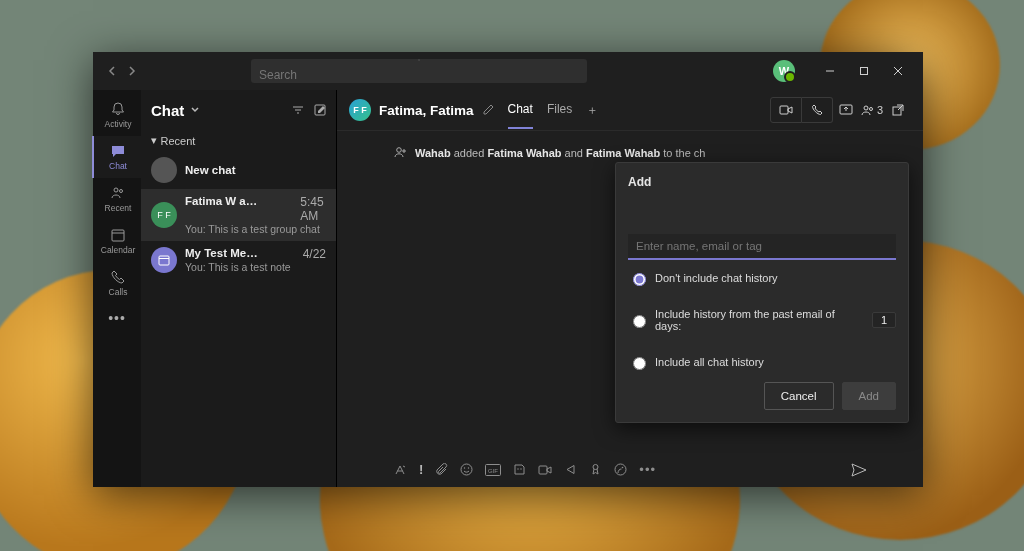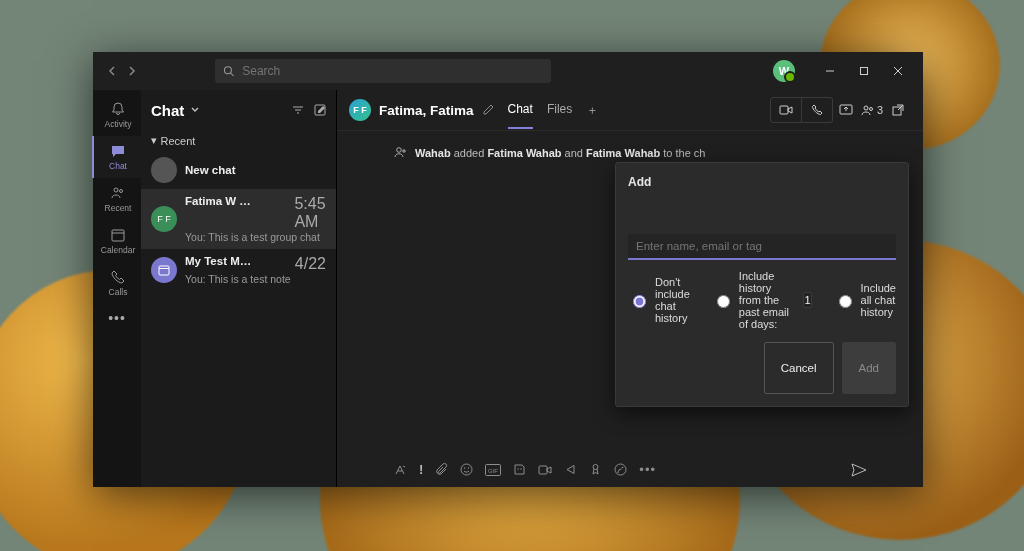--- a/index.html
+++ b/index.html
@@ -40,21 +40,22 @@
   .navbtns span { cursor:default; }
   .spacer-flex { flex:1; }
   .searchbar {
     display:flex; align-items:center;
     width:320px; height:24px;
     background:#2f2f2f;
     border-radius:3px;
     padding:0 8px;
     color:#a0a0a0;
     gap:6px;
-    margin-left:70px;
+    margin-left:106px;
+    flex-direction:column;
   }
   .searchbar input {
     background:none;border:none;outline:none;color:#cfcfcf;font-size:12px;width:100%;
   }
   .avatar {
     width:22px;height:22px;border-radius:50%;
     background:#5abf7a;color:#fff;display:flex;align-items:center;justify-content:center;
     font-size:11px;font-weight:600;position:relative;
   }
   .avatar .presence {
@@ -116,21 +117,21 @@
   .chatitem.selected { background:#2d2d2d;}
   .chatitem .av {
     width:26px;height:26px;border-radius:50%;background:#555;display:flex;align-items:center;justify-content:center;
     font-size:9px;color:#fff;flex-shrink:0;
   }
   .chatitem .av.green { background:#3a8f59;}
   .chatitem .av.purple { background:#7a77cf;}
   .chatitem .info {flex:1;min-width:0;}
   .chatitem .line1 {display:flex;justify-content:space-between;font-size:11.5px;color:#eee;}
   .chatitem .line1 .name {white-space:nowrap;overflow:hidden;text-overflow:ellipsis;max-width:120px;font-weight:700;}
-  .chatitem .line1 .time {font-size:16px;color:#aaa;margin-left:40px;}
+  .chatitem .line1 .time {font-size:12px;color:#aaa;margin-left:40px;}
   .chatitem .line2 {font-size:10.5px;color:#9a9a9a;white-space:nowrap;overflow:hidden;text-overflow:ellipsis;}
 
   .main {
     flex:1;background:#1f1f1f;display:flex;flex-direction:column;min-width:0;position:relative;
   }
   .chat-header {
     height:40px;display:flex;align-items:center;padding:0 12px;gap:8px;border-bottom:1px solid #2b2b2b;
   }
   .chat-header .av2 {
     width:22px;height:22px;border-radius:50%;
@@ -175,29 +176,29 @@
     position:absolute;top:72px;right:14px;width:268px;
     background:#2b2b2b;border:1px solid #3a3a3a;border-radius:3px;
     box-shadow:0 6px 20px rgba(0,0,0,0.6);
     padding:12px;color:#e6e6e6;z-index:5;
   }
   .popup h4{margin:0 0 8px 0;font-size:12px;font-weight:600;}
   .popup input[type="text"] {
     width:100%;box-sizing:border-box;background:#242424;border:none;
     border-bottom:2px solid #7a77cf;padding:6px 8px;color:#cfcfcf;font-size:11.5px;outline:none;margin-top:37px;
   }
-  .popup .opts{margin-top:10px;display:flex;flex-direction:row;gap:22px;font-size:11px;color:#ddd;}
+  .popup .opts{margin-top:10px;display:flex;flex-direction:column;gap:22px;font-size:11px;color:#ddd;}
   .popup label{display:flex;align-items:center;gap:6px;}
   .popup .daysbox{
     display:inline-block;width:22px;text-align:center;background:#242424;border:1px solid #3a3a3a;
     padding:1px 0;margin-left:4px;border-radius:2px;color:#eee;font-size:11px;
   }
   .popup .btnrow{display:flex;justify-content:flex-end;gap:8px;margin-top:12px;}
   .popup button{
-    font-size:11.5px;padding:19px 16px;border-radius:2px;border:1px solid #555;background:#2b2b2b;color:#eee;
+    font-size:11.5px;padding:7px 16px;border-radius:2px;border:1px solid #555;background:#2b2b2b;color:#eee;
   }
   .popup button.primary{background:#3d3d3d;color:#8a8a8a;border-color:#3d3d3d;}
   input[type=radio]{accent-color:#7a77cf;}
 
   svg { display:block;}
 </style>
 </head>
 <body>
 
 <div class="deco a"></div>

